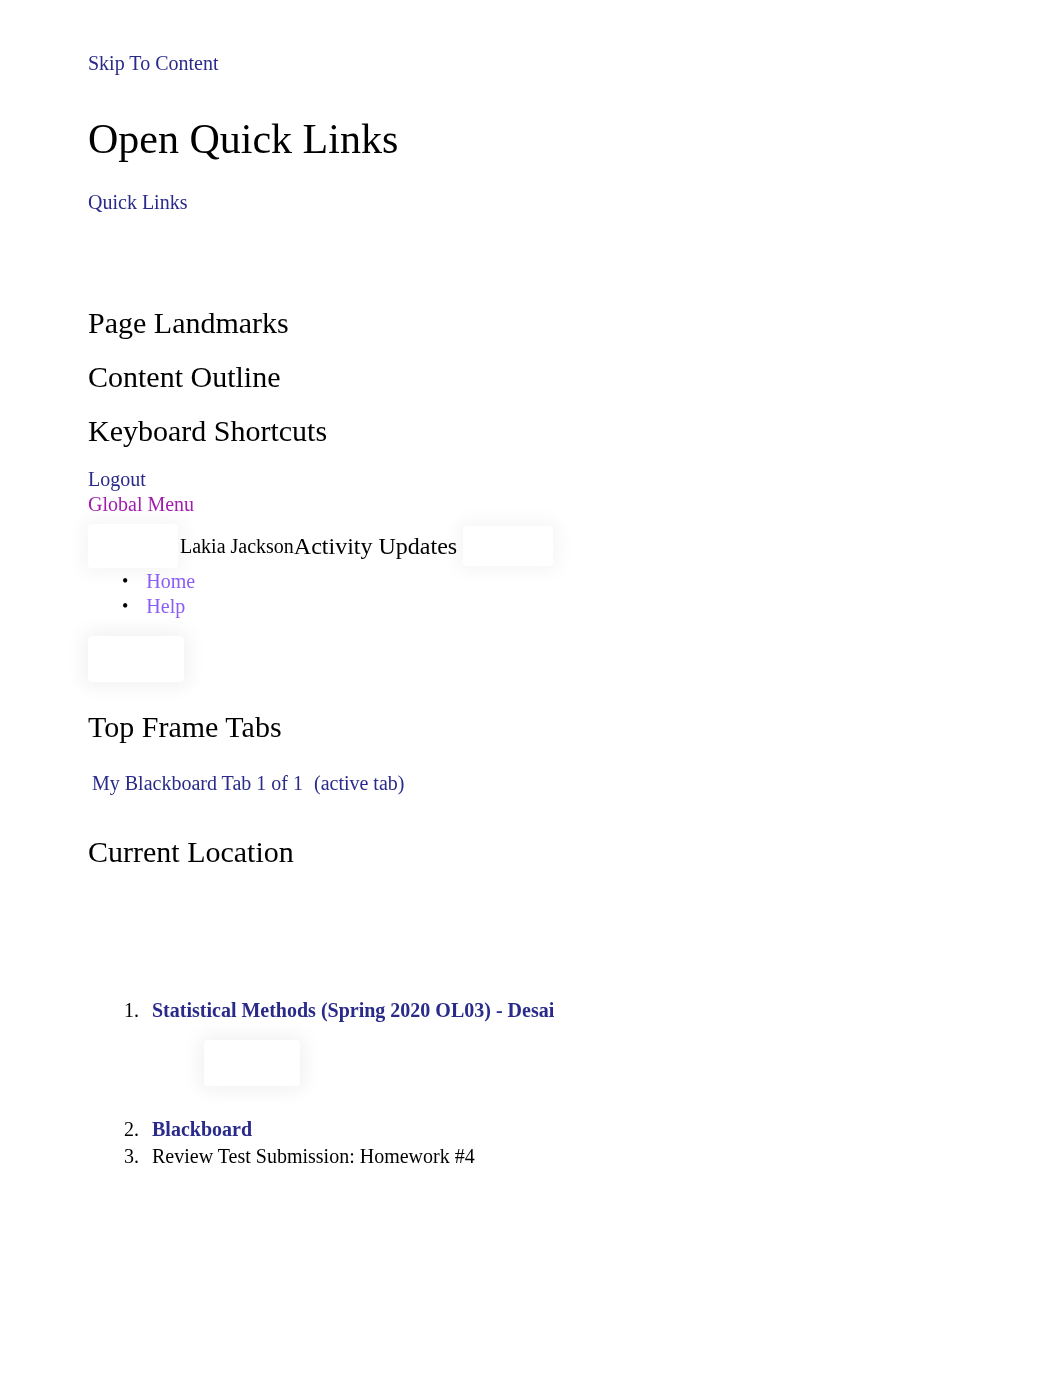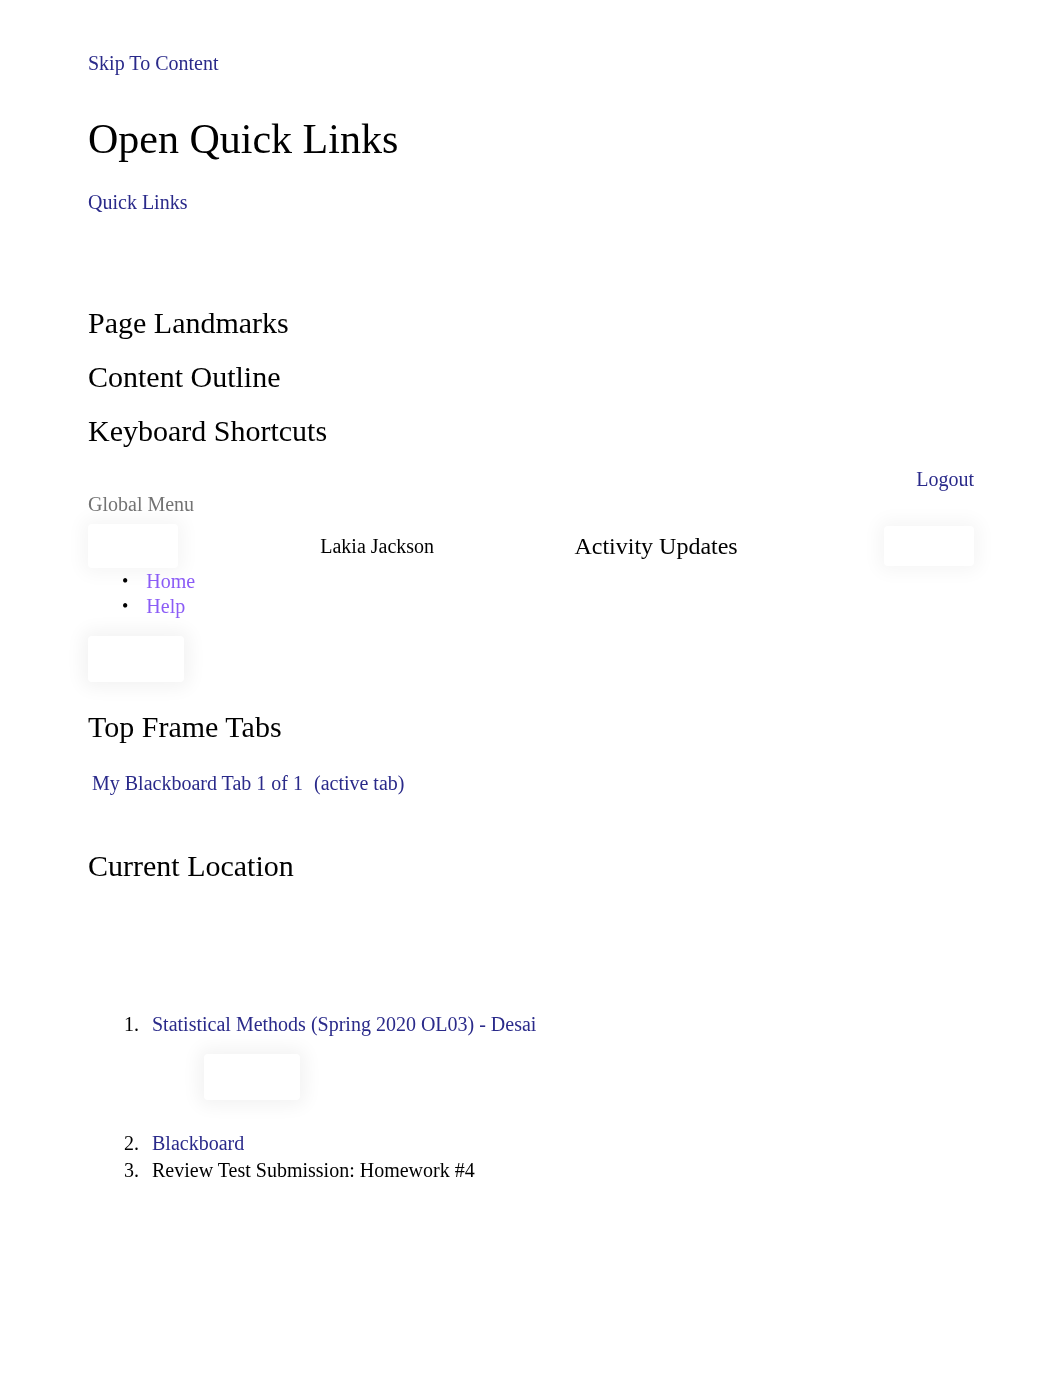--- a/index.html
+++ b/index.html
@@ -9,21 +9,20 @@
     }
     body {
       font-family: Georgia, 'Times New Roman', serif;
       background: #ffffff;
       padding: 40px 88px;
       width: 1062px;
     }
     a {
       color: #2a2a8a;
       text-decoration: none;
-      text-align: right;
     }
     .link-item {
       font-size: 20px;
       margin-bottom: 12px;
       display: inline-block;
     }
     h1.main-heading {
       font-size: 42px;
       font-weight: normal;
       margin-top: 28px;
@@ -43,27 +42,26 @@
       color: #000;
     }
     .logout-link {
       font-size: 20px;
       display: block;
       margin-top: 8px;
     }
     .global-menu-label {
       font-size: 20px;
       margin-top: 2px;
-      color: #737373;
+      color: #a21caf;
     }
     .menu-row {
       display: flex;
       align-items: center;
       margin-top: 8px;
-      justify-content: space-between;
     }
     .ghost-box {
       width: 90px;
       height: 44px;
       border-radius: 4px;
       box-shadow: 0 0 18px 6px rgba(0,0,0,0.04);
       background: #fff;
     }
     .ghost-box.small {
       width: 90px;
@@ -126,20 +124,21 @@
       margin-top: 130px;
     }
     .ordered-list li {
       font-size: 20px;
       margin-bottom: 4px;
       color: #000;
       padding-left: 8px;
     }
     .ordered-list li a {
       color: #2a2a8a;
+      font-weight: bold;
     }
     .nested-ghost {
       margin-top: 18px;
       margin-bottom: 32px;
       margin-left: 52px;
       width: 96px;
       height: 46px;
       border-radius: 4px;
       box-shadow: 0 0 18px 6px rgba(0,0,0,0.05);
       background: #fff;
@@ -189,21 +188,21 @@
 
 <div class="standalone-ghost"></div>
 
 <h2 class="section-heading" style="margin-top:28px;">Top Frame Tabs</h2>
 
 <a href="#" class="tab-link">
   <span>My Blackboard Tab 1 of 1</span>
   <span class="tab-suffix">(active tab)</span>
 </a>
 
-<h2 class="section-heading" style="margin-top:54px;">Current Location</h2>
+<h2 class="section-heading" style="margin-top:40px;">Current Location</h2>
 
 <ol class="ordered-list">
   <li>
     <a href="#">Statistical Methods (Spring 2020 OL03) - Desai</a>
     <div class="nested-ghost"></div>
   </li>
   <li>
     <a href="#">Blackboard</a>
   </li>
   <li>

